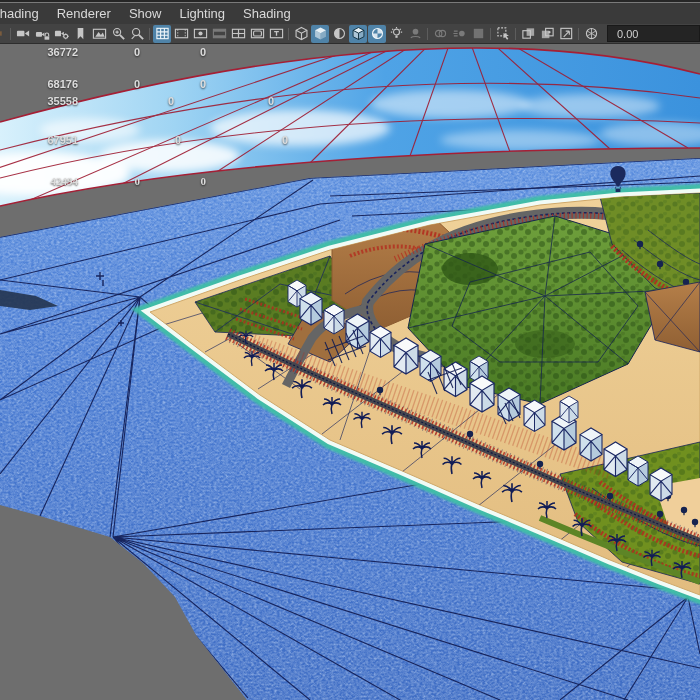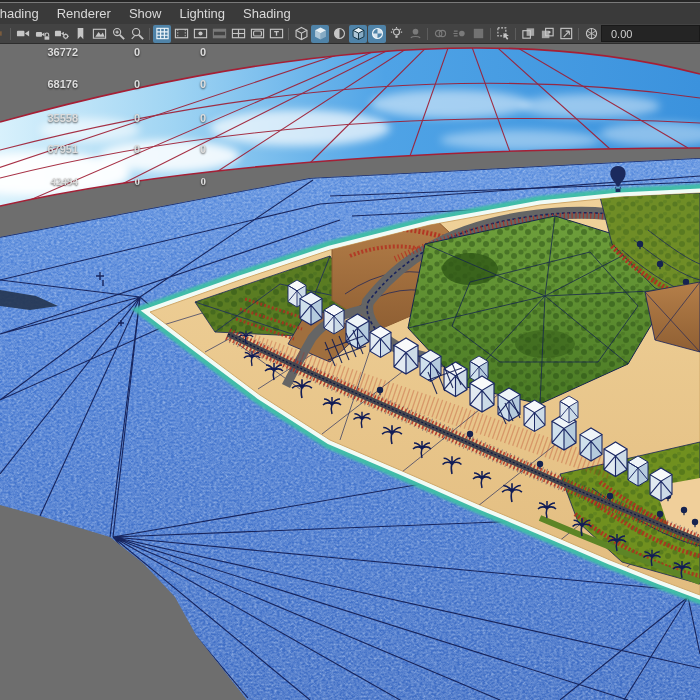--- a/index.html
+++ b/index.html
@@ -18,21 +18,21 @@
   .tb-icon{width:18px;height:18px;flex:0 0 auto;border-radius:2px;color:#c6c6c6;
            display:flex;align-items:center;justify-content:center}
   .tb-icon svg{width:15px;height:15px;display:block}
   .tb-icon.active{background:#4f83a8;color:#eef5f9}
   .tb-icon.dim{opacity:.42}
   .tb-sliver{width:7px;height:18px;flex:0 0 auto;overflow:hidden}
   .tb-sep{width:5px;height:14px;flex:0 0 auto;position:relative}
   .tb-sep::after{content:"";position:absolute;left:2px;top:1px;width:1px;height:12px;background:#5d5d5d}
   .exposure-field{flex:1 1 auto;height:15px;background:#242424;border:1px solid #191919;
            color:#cfcfcf;font-size:11px;display:flex;align-items:center;
-           padding-left:9px;margin-left:0;min-width:40px}
+           padding-left:9px;margin-left:6px;min-width:40px}
 
   .viewport{position:absolute;left:0;top:44px;width:700px;height:656px;background:#6e6e6e}
   svg.scene{position:absolute;left:0;top:0;display:block}
 
   .hud{position:absolute;left:0;top:0;font-size:11px;font-weight:bold;color:#dcdcdc;
        text-shadow:0 1px 2px rgba(0,0,0,.65);pointer-events:none}
   .hud-row{position:absolute;display:flex;left:0}
   .hud-row .c1{width:78px;text-align:right}
   .hud-row .c2{width:62px;text-align:right}
   .hud-row .c3{width:66px;text-align:right}
@@ -515,26 +515,26 @@
         <div class="hud-row" style="top: 2px;">
           <span class="c1">36772</span>
           <span class="c2">0</span>
           <span class="c3">0</span>
         </div>
         <div class="hud-row" style="top: 34px; align-items: flex-end;">
           <span class="c1">68176</span>
           <span class="c2">0</span>
           <span class="c3">0</span>
         </div>
-        <div class="hud-row" style="top: 68px;">
+        <div class="hud-row" style="top: 51px; gap: 34px;">
           <span class="c1">35558</span>
           <span class="c2">0</span>
           <span class="c3">0</span>
         </div>
-        <div class="hud-row" style="top: 99px;">
+        <div class="hud-row" style="top: 90px; gap: 41px;">
           <span class="c1">67951</span>
           <span class="c2">0</span>
           <span class="c3">0</span>
         </div>
         <div class="hud-row" style="top: 131px; font-family: Liberation Serif, serif;">
           <span class="c1">42494</span>
           <span class="c2">0</span>
           <span class="c3">0</span>
         </div>
       </div>

